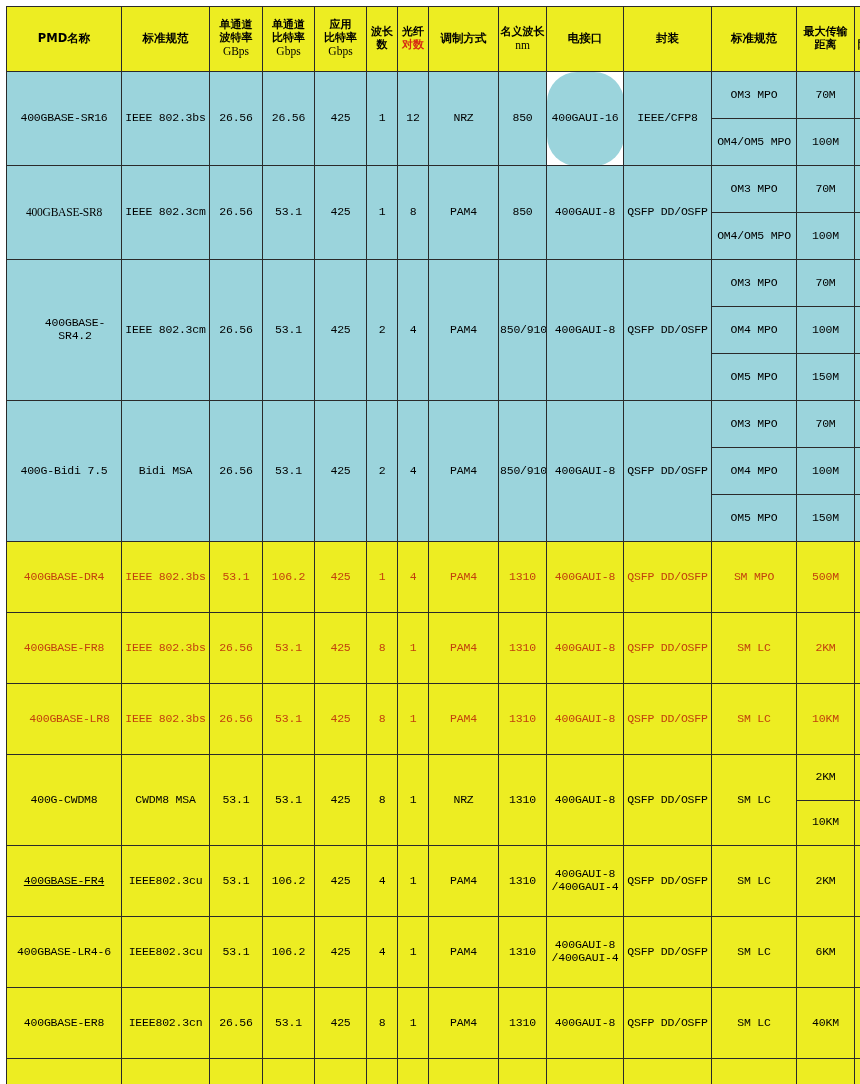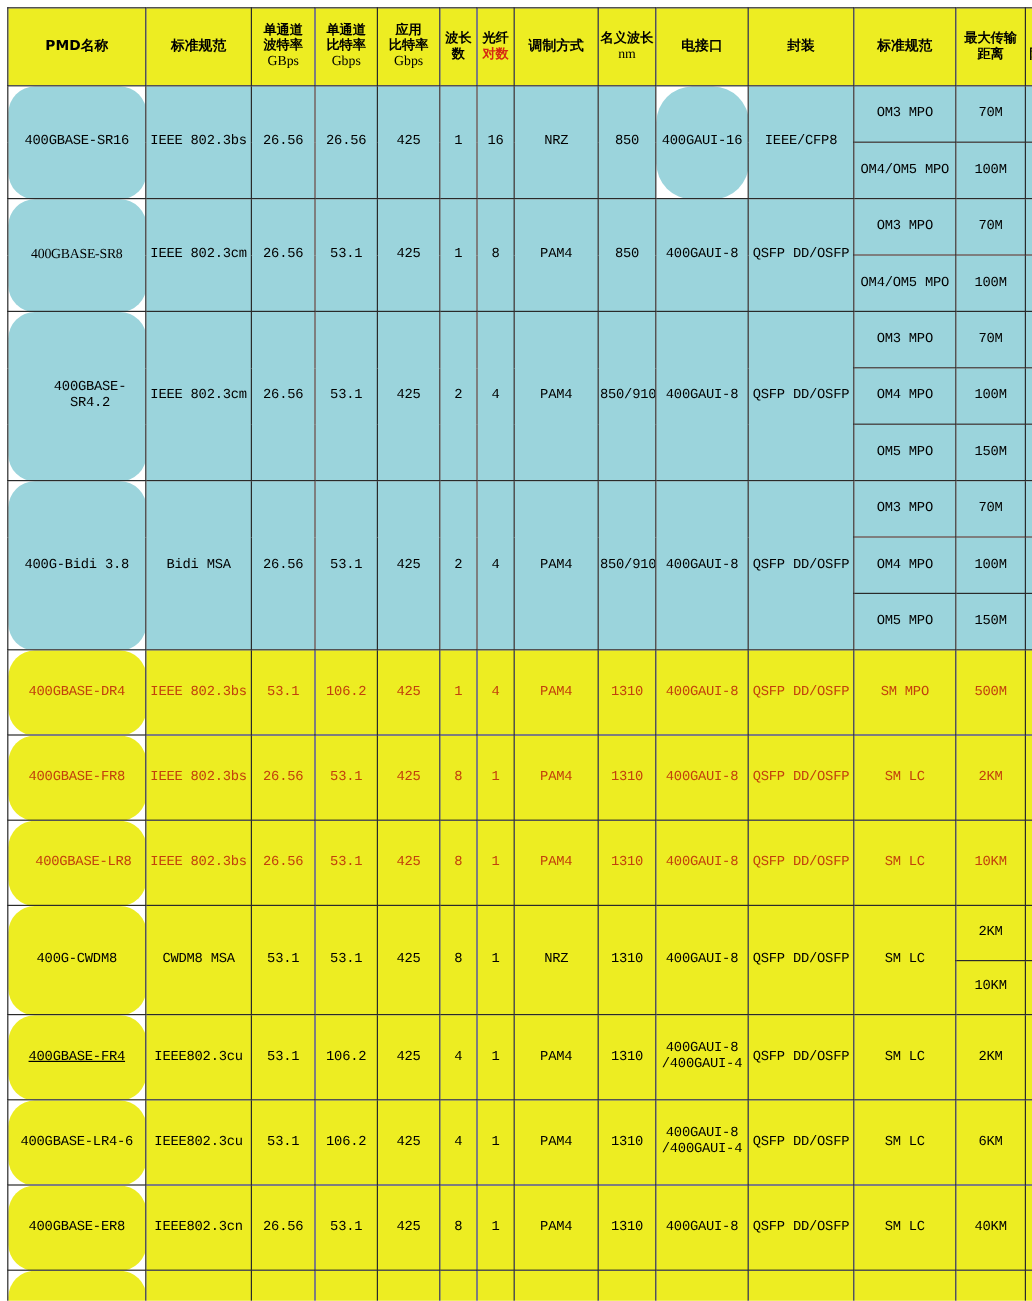--- a/index.html
+++ b/index.html
@@ -61,21 +61,20 @@
   .cyan { background: #9bd4dc; }
   .yellow { background: #eded22; }
   td.data {
     font-size: 11.5px;
     font-family: "Liberation Mono", "DejaVu Sans Mono", monospace;
     letter-spacing: -0.2px;
   }
   td.name {
     text-align: left;
     padding-left: 7px;
-    border-radius: 22px;
   }
   td.spec {
     text-align: left;
     padding-left: 9px;
   }
   td.orange { color: #c2410c; }
   .sub { font-size: 11px; }
 </style>
 </head>
 <body>
@@ -120,21 +119,21 @@
     </thead>
 
     <tbody id="tbody">
         <tr>
           <td class="data cyan name" rowspan="2" style="height: 88px;">400GBASE-SR16</td>
           <td class="data cyan spec" rowspan="2" style="height: 88px;">IEEE 802.3bs</td>
           <td class="data cyan" rowspan="2" style="height: 88px;">26.56</td>
           <td class="data cyan" rowspan="2" style="height: 88px;">26.56</td>
           <td class="data cyan" rowspan="2" style="height: 88px;">425</td>
           <td class="data cyan" rowspan="2" style="height: 88px;">1</td>
-          <td class="data cyan" rowspan="2" style="height: 88px;">16</td>
+          <td class="data cyan" rowspan="2" style="height: 88px;">12</td>
           <td class="data cyan" rowspan="2" style="height: 88px;">NRZ</td>
           <td class="data cyan" rowspan="2" style="height: 88px;">850</td>
           <td class="data cyan" rowspan="2" style="height: 88px; border-radius: 30px;">400GAUI-16</td>
           <td class="data cyan" rowspan="2" style="height: 88px;">IEEE/CFP8</td>
           <td class="data sub cyan" style="height: 44px;">OM3 MPO</td>
           <td class="data sub cyan">70M</td>
           <td class="data sub cyan">1.8</td>
         </tr>
         <tr>
           <td class="data sub cyan" style="height: 44px;">OM4/OM5 MPO</td>
@@ -182,21 +181,21 @@
           <td class="data sub cyan" style="height: 44px;">OM4 MPO</td>
           <td class="data sub cyan">100M</td>
           <td class="data sub cyan">1.8</td>
         </tr>
         <tr>
           <td class="data sub cyan" style="height: 44px;">OM5 MPO</td>
           <td class="data sub cyan">150M</td>
           <td class="data sub cyan">2</td>
         </tr>
         <tr>
-          <td class="data cyan name" rowspan="3" style="height: 132px;">400G-Bidi 3.8</td>
+          <td class="data cyan name" rowspan="3" style="height: 132px;">400G-Bidi 7.5</td>
           <td class="data cyan spec" rowspan="3" style="height: 132px;">Bidi MSA</td>
           <td class="data cyan" rowspan="3" style="height: 132px;">26.56</td>
           <td class="data cyan" rowspan="3" style="height: 132px;">53.1</td>
           <td class="data cyan" rowspan="3" style="height: 132px;">425</td>
           <td class="data cyan" rowspan="3" style="height: 132px;">2</td>
           <td class="data cyan" rowspan="3" style="height: 132px;">4</td>
           <td class="data cyan" rowspan="3" style="height: 132px;">PAM4</td>
           <td class="data cyan" rowspan="3" style="height: 132px;">850/910</td>
           <td class="data cyan" rowspan="3" style="height: 132px;">400GAUI-8</td>
           <td class="data cyan" rowspan="3" style="height: 132px;">QSFP DD/OSFP</td>

